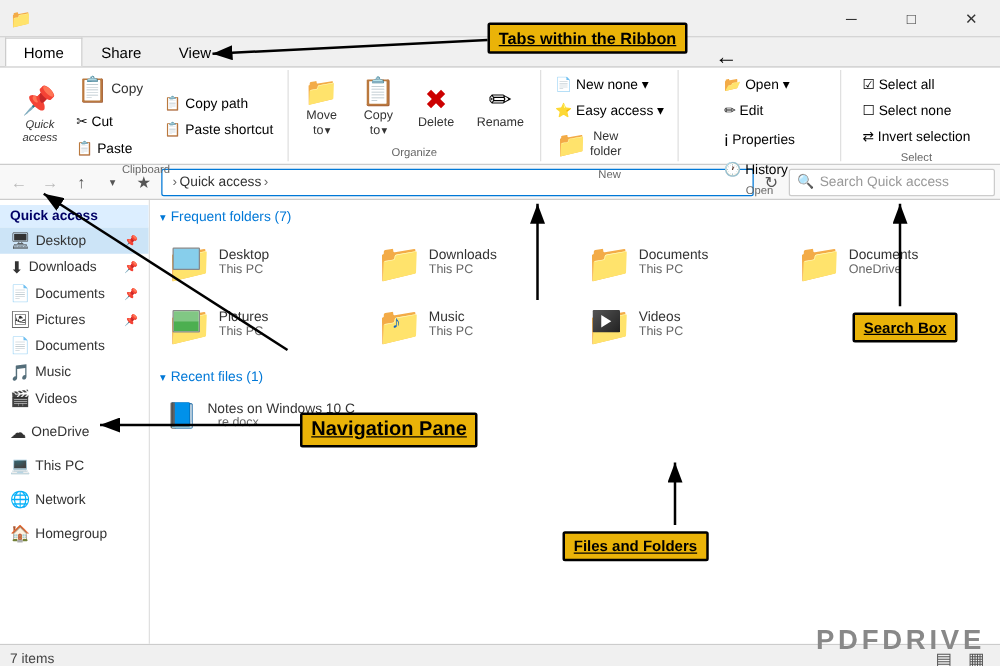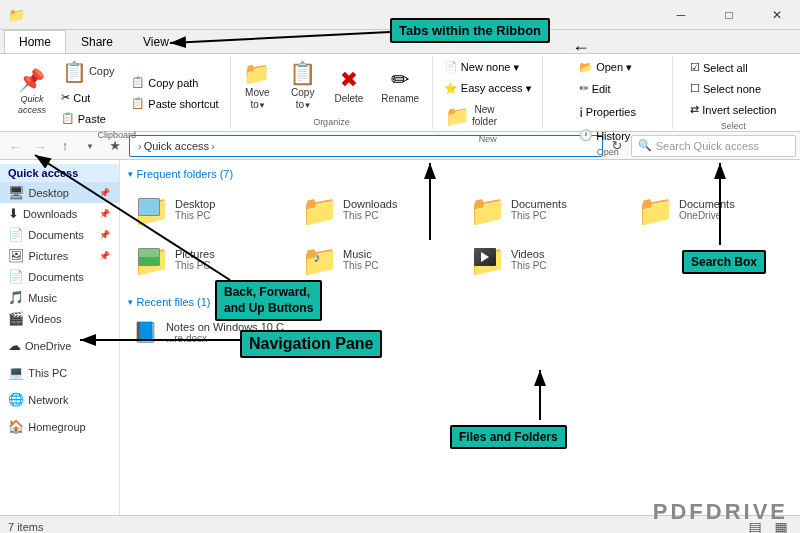--- a/index.html
+++ b/index.html
@@ -241,28 +241,29 @@
     
     .annotations {
       position: absolute;
       top: 0; left: 0;
       width: 800px; height: 533px;
       pointer-events: none;
       z-index: 100;
     }
     .annotation-label {
       position: absolute;
-      background: #14b8a6;
+      background: #eab308;
       border: 2px solid black;
       padding: 3px 7px;
       font-size: 12px;
       font-weight: bold;
       color: #000;
       white-space: nowrap;
       border-radius: 2px;
+      text-decoration: underline;
     }
 
     
     .watermark {
       position: absolute;
       bottom: 8px;
       right: 12px;
       font-size: 22px;
       font-weight: bold;
       letter-spacing: 3px;
@@ -632,21 +633,20 @@
     <line x1="240" y1="340" x2="80" y2="340" stroke="black" stroke-width="2" marker-end="url(#arrowhead)"></line>
 
     <line x1="540" y1="420" x2="540" y2="370" stroke="black" stroke-width="2" marker-end="url(#arrowhead)"></line>
     <defs>
       <marker id="arrowhead" markerWidth="8" markerHeight="6" refX="8" refY="3" orient="auto">
         <polygon points="0 0, 8 3, 0 6" fill="black"></polygon>
       </marker>
     </defs>
   </svg>
 
-  <div class="annotation-label" style="top: 280px; left: 215px; font-size:12px; line-height:1.3;">Back, Forward,<br>and Up Buttons</div>
 
 
   <div class="annotation-label" style="top: 250px; left: 670px; font-size:12px;margin-left:12px;">Search Box</div>
 
   <div class="annotation-label" style="top: 330px; left: 240px; font-size:16px;">Navigation Pane</div>
 
   <div class="annotation-label" style="top: 425px; left: 450px; font-size:12px;">Files and Folders</div>
 </div>
 
 <div class="watermark">PDFDRIVE</div>

